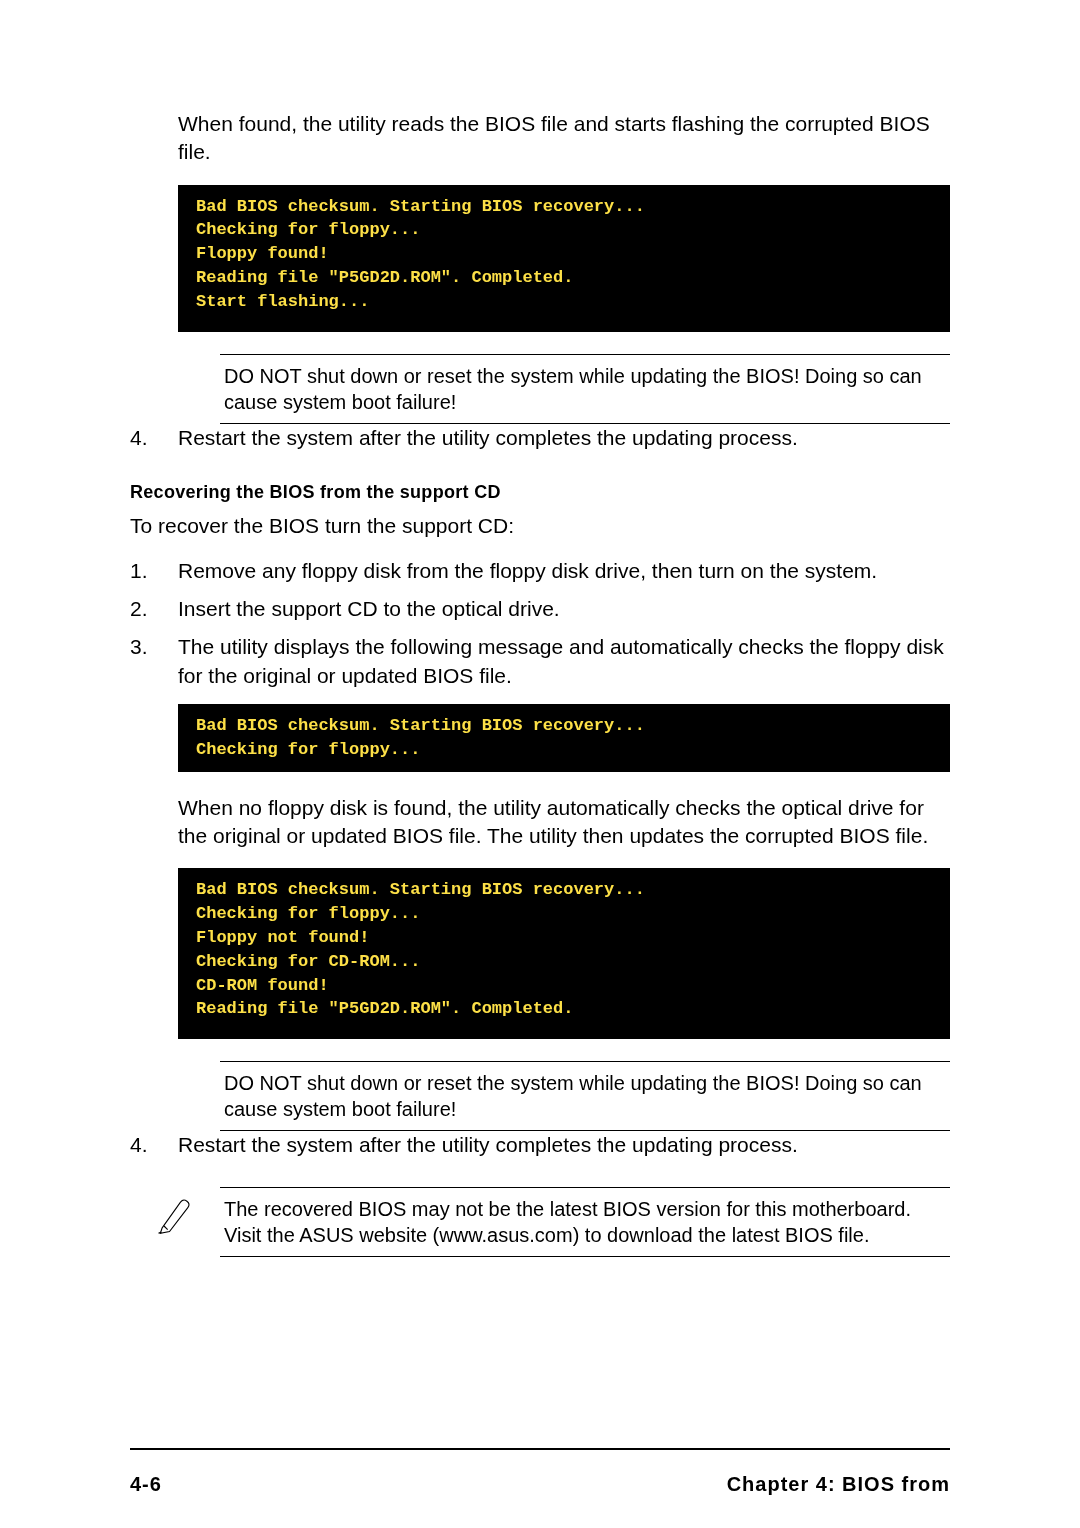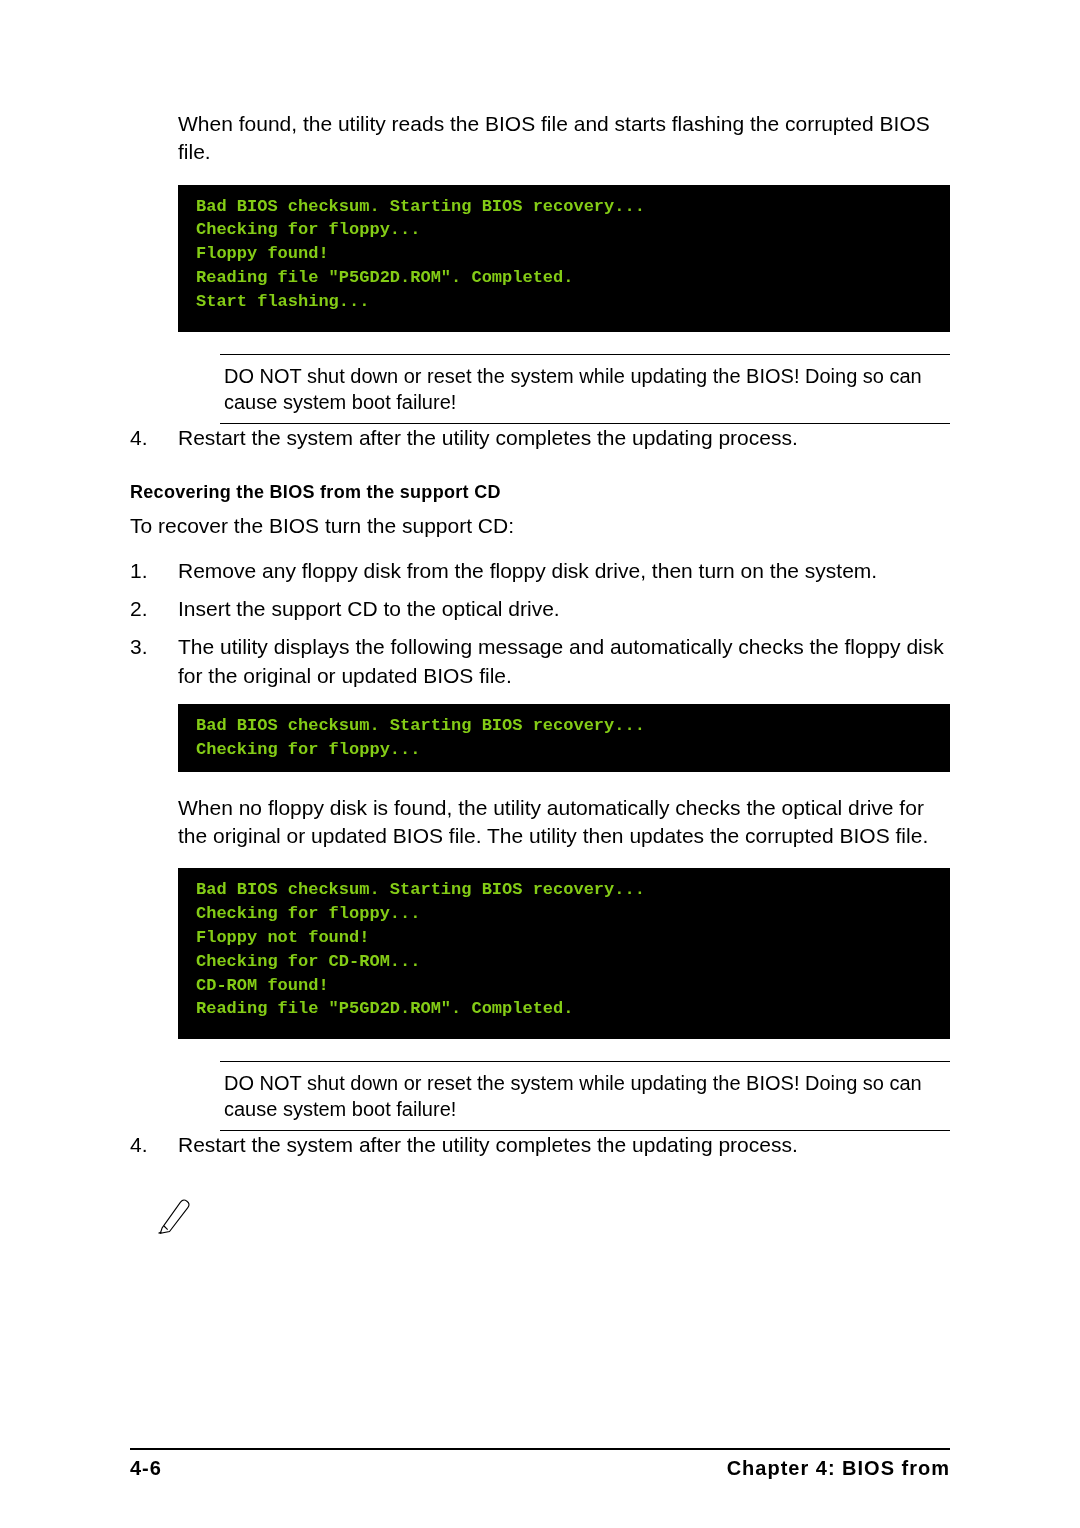--- a/index.html
+++ b/index.html
@@ -8,21 +8,21 @@
     font-family: Arial, Helvetica, sans-serif;
     color: #000;
     padding: 110px 130px 60px 130px;
     position: relative;
     font-size: 21px;
     line-height: 1.35;
   }
   .intro { margin-left: 48px; margin-bottom: 18px; }
   .terminal {
     background: #000;
-    color: #84cc16;
+    color: #fde047;
     font-family: "Courier New", Courier, monospace;
     font-size: 17px;
     font-weight: bold;
     line-height: 1.4;
     padding: 10px 18px 18px 18px;
     margin-left: 48px;
     margin-bottom: 22px;
     white-space: pre;
   }
   .callout {
@@ -45,21 +45,21 @@
   .noteRow { display: flex; margin-left: 0; margin-bottom: 20px; }
   .noteIcon {
     flex: 0 0 90px;
     display:flex; align-items:flex-start; justify-content:center;
     padding-top: 6px;
   }
   .noteBox { flex: 1; border-top:1px solid #000; border-bottom:1px solid #000; padding: 8px 4px; font-size:20px; line-height:1.3;}
   .footerRule { border-top: 2px solid #000; position:absolute; left:130px; right:130px; bottom: 78px; }
   .footer {
     position: absolute;
-    left: 130px; right: 130px; bottom: 46px;
+    left: 130px; right: 130px; bottom: 30px;
     display: flex; justify-content: space-between;
     font-weight: bold; font-size: 20px; letter-spacing:1px;gap:12px;
   }
   .penIcon { width: 44px; height: 44px; }
 </style>
 </head>
 <body>
 
 <p class="intro">When found, the utility reads the BIOS file and starts flashing the corrupted BIOS file.</p>
 
@@ -126,19 +126,20 @@
 </div>
 
 <div class="noteRow">
   <div class="noteIcon">
     <svg class="penIcon" viewBox="0 0 48 48" fill="none" stroke="#000" stroke-width="1.2">
       <path d="M10 38 L30 10 Q33 6 37 9 Q41 12 38 16 L18 42 L8 44 Z"></path>
       <path d="M12 36 L16 40"></path>
       <path d="M6 44 Q10 42 8 44"></path>
     </svg>
   </div>
+  <div class="noteBox">The recovered BIOS may not be the latest BIOS version for this motherboard. Visit the ASUS website (www.asus.com) to download the latest BIOS file.</div>
 </div>
 
 <div class="footerRule"></div>
 <div class="footer">
   <span>4-6</span>
   <span>Chapter 4: BIOS from</span>
 </div>
 
 </body></html>

